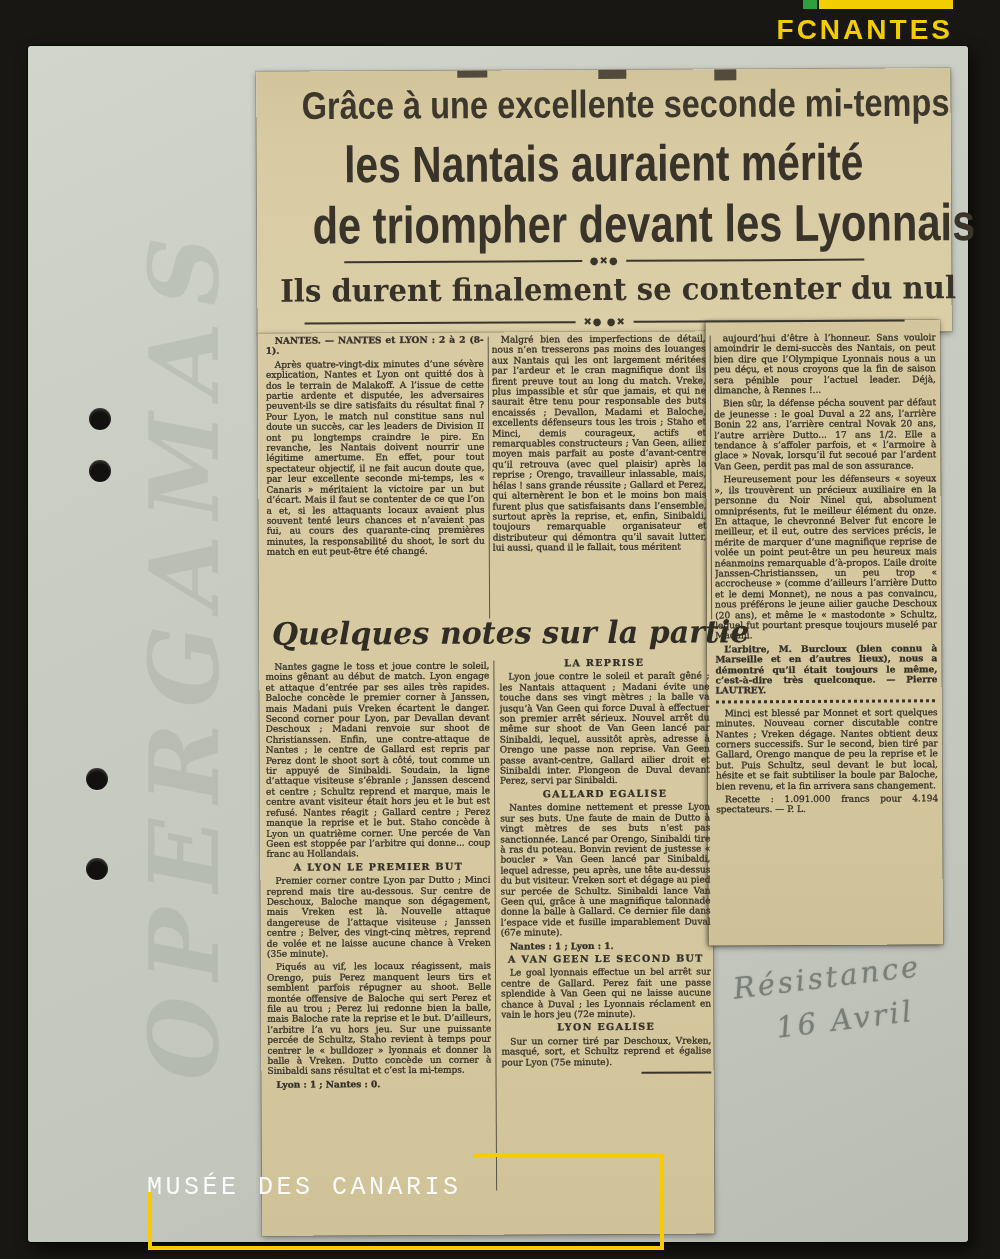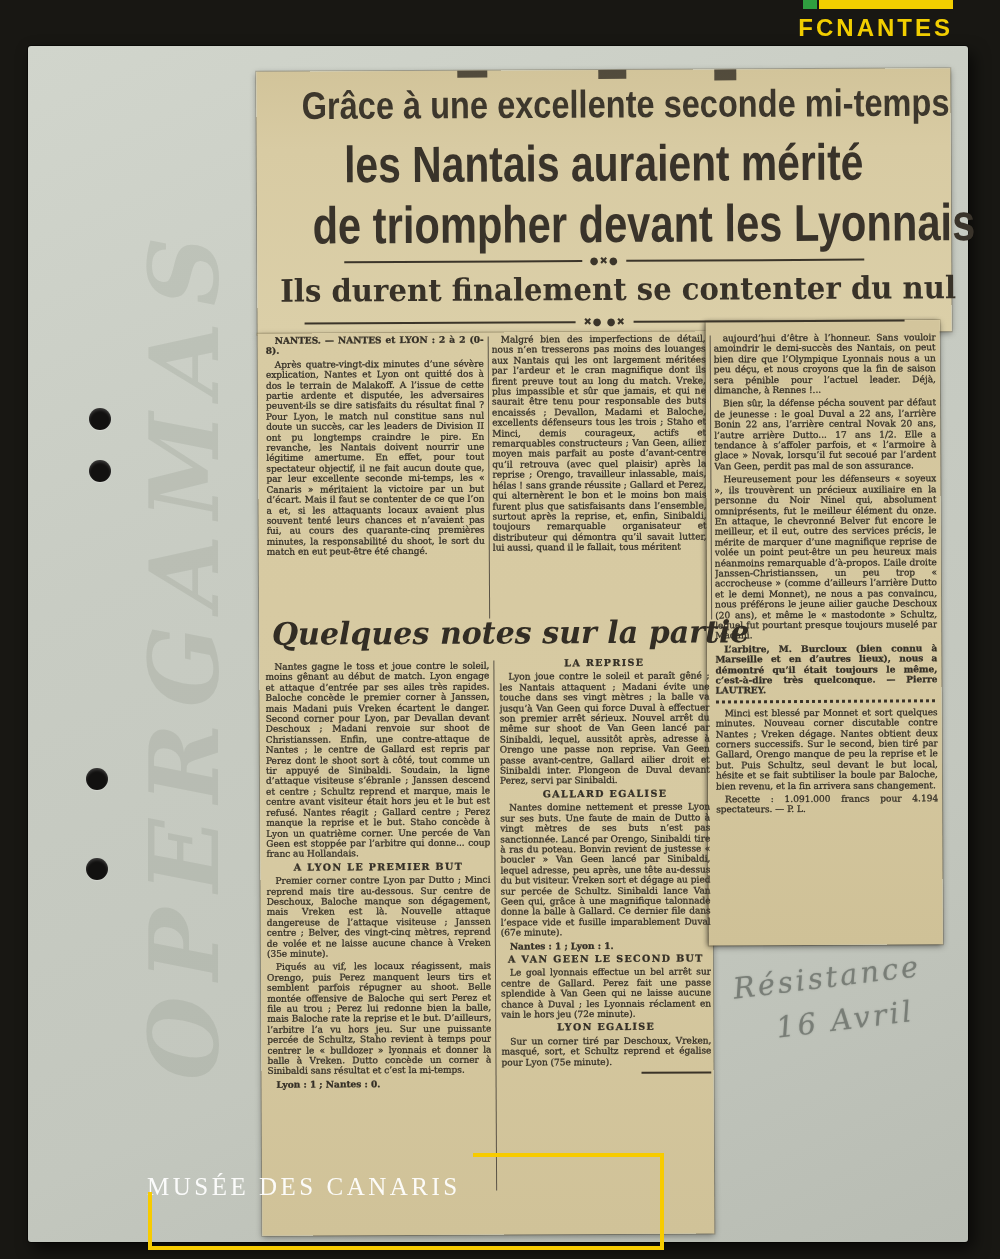--- a/index.html
+++ b/index.html
@@ -8,21 +8,21 @@
     background:#181713;
     font-family:"DejaVu Serif", serif;
   }
   .stage{position:absolute;inset:0;}
 
   
   .brand-green{position:absolute;left:803px;top:0;width:14px;height:9px;background:#2f9e3f;}
   .brand-bar{position:absolute;left:819px;top:0;width:134px;height:9px;background:#f2ce00;}
   .brand-text{
     position:absolute;left:650px;top:14px;width:303px;text-align:right;
-    font-family:"Liberation Sans", sans-serif;font-weight:bold;font-size:24px;
+    font-family:"Liberation Sans", sans-serif;font-weight:bold;font-size:28px;
     letter-spacing:3px;color:#f2ce00;
   }
 
   
   .album-page{
     position:absolute;left:28px;top:46px;width:940px;height:1196px;
     background:linear-gradient(155deg,#d1d5cc 0%,#c8ccc3 35%,#c3c7be 70%,#b8bcb3 100%);
     border-radius:3px;
     box-shadow:0 0 0 1px rgba(0,0,0,.45), 5px 7px 16px rgba(0,0,0,.65);
   }
@@ -123,21 +123,21 @@
     transform:rotate(-7deg);
     font-family:"DejaVu Serif", serif;font-style:italic;
     color:rgba(112,117,110,.78);font-size:29px;line-height:44px;letter-spacing:3px;
     text-shadow:0 0 1.5px rgba(112,117,110,.55);
   }
   .hw2{margin-left:38px;}
 
   
   .museum-label{
     position:absolute;left:147px;top:1173px;
-    font-family:Liberation Serif, serif;font-size:25px;font-weight:normal;
+    font-family:Liberation Mono, monospace;font-size:25px;font-weight:normal;
     letter-spacing:3.5px;color:rgba(255,255,255,.93);white-space:nowrap;text-align:right;
   }
   .yseg{position:absolute;background:#f7cb00;}
   .yseg-top{left:473px;top:1153px;width:191px;height:4px;}
   .yseg-right{left:660px;top:1153px;width:4px;height:97px;}
   .yseg-bottom{left:148px;top:1246px;width:516px;height:4px;}
   .yseg-left{left:148px;top:1192px;width:4px;height:58px;}
 </style>
 </head>
 <body>
@@ -173,21 +173,21 @@
     <div class="subhead">Ils durent finalement se contenter du nul</div>
     <div class="orn orn-bottom">
         <span>✖● ●✖</span>
       </div>
 
     <div class="vrule vr1"></div>
     <div class="vrule vr2"></div>
     <div class="vrule vr3"></div>
 
     <div class="bodycol col1">
-      <p class="lead">NANTES. — NANTES et LYON : 2 à 2 (0-8).</p>
+      <p class="lead">NANTES. — NANTES et LYON : 2 à 2 (8-1).</p>
       <p>Après quatre-vingt-dix minutes d’une sévère explication, Nantes et Lyon ont quitté dos à dos le terrain de Malakoff. A l’issue de cette partie ardente et disputée, les adversaires peuvent-ils se dire satisfaits du résultat final ? Pour Lyon, le match nul constitue sans nul doute un succès, car les leaders de Division II ont pu longtemps craindre le pire. En revanche, les Nantais doivent nourrir une légitime amertume. En effet, pour tout spectateur objectif, il ne fait aucun doute que, par leur excellente seconde mi-temps, les « Canaris » méritaient la victoire par un but d’écart. Mais il faut se contenter de ce que l’on a et, si les attaquants locaux avaient plus souvent tenté leurs chances et n’avaient pas fui, au cours des quarante-cinq premières minutes, la responsabilité du shoot, le sort du match en eut peut-être été changé.</p>
     </div>
 
     <div class="bodycol col2">
       <p>Malgré bien des imperfections de détail, nous n’en tresserons pas moins des louanges aux Nantais qui les ont largement méritées par l’ardeur et le cran magnifique dont ils firent preuve tout au long du match. Vreke, plus impassible et sûr que jamais, et qui ne saurait être tenu pour responsable des buts encaissés ; Devallon, Madami et Baloche, excellents défenseurs tous les trois ; Staho et Minci, demis courageux, actifs et remarquables constructeurs ; Van Geen, ailier moyen mais parfait au poste d’avant-centre qu’il retrouva (avec quel plaisir) après la reprise ; Orengo, travailleur inlassable, mais, hélas ! sans grande réussite ; Gallard et Perez, qui alternèrent le bon et le moins bon mais furent plus que satisfaisants dans l’ensemble, surtout après la reprise, et, enfin, Sinibaldi, toujours remarquable organisateur et distributeur qui démontra qu’il savait lutter, lui aussi, quand il le fallait, tous méritent</p>
     </div>
 
     <div class="bodycol col3">
       <p>aujourd’hui d’être à l’honneur. Sans vouloir amoindrir le demi-succès des Nantais, on peut bien dire que l’Olympique Lyonnais nous a un peu déçu, et nous croyons que la fin de saison sera pénible pour l’actuel leader. Déjà, dimanche, à Rennes !...</p>
       <p>Bien sûr, la défense pécha souvent par défaut de jeunesse : le goal Duval a 22 ans, l’arrière Bonin 22 ans, l’arrière central Novak 20 ans, l’autre arrière Dutto... 17 ans 1/2. Elle a tendance à s’affoler parfois, et « l’armoire à glace » Novak, lorsqu’il fut secoué par l’ardent Van Geen, perdit pas mal de son assurance.</p>

